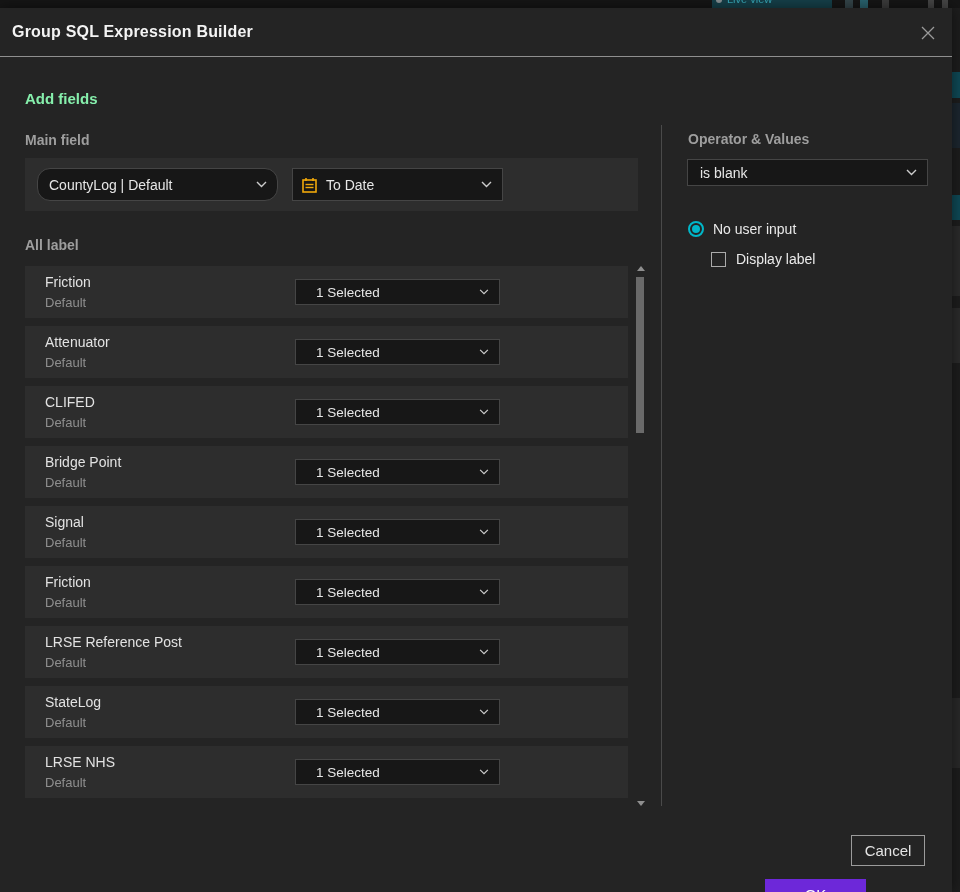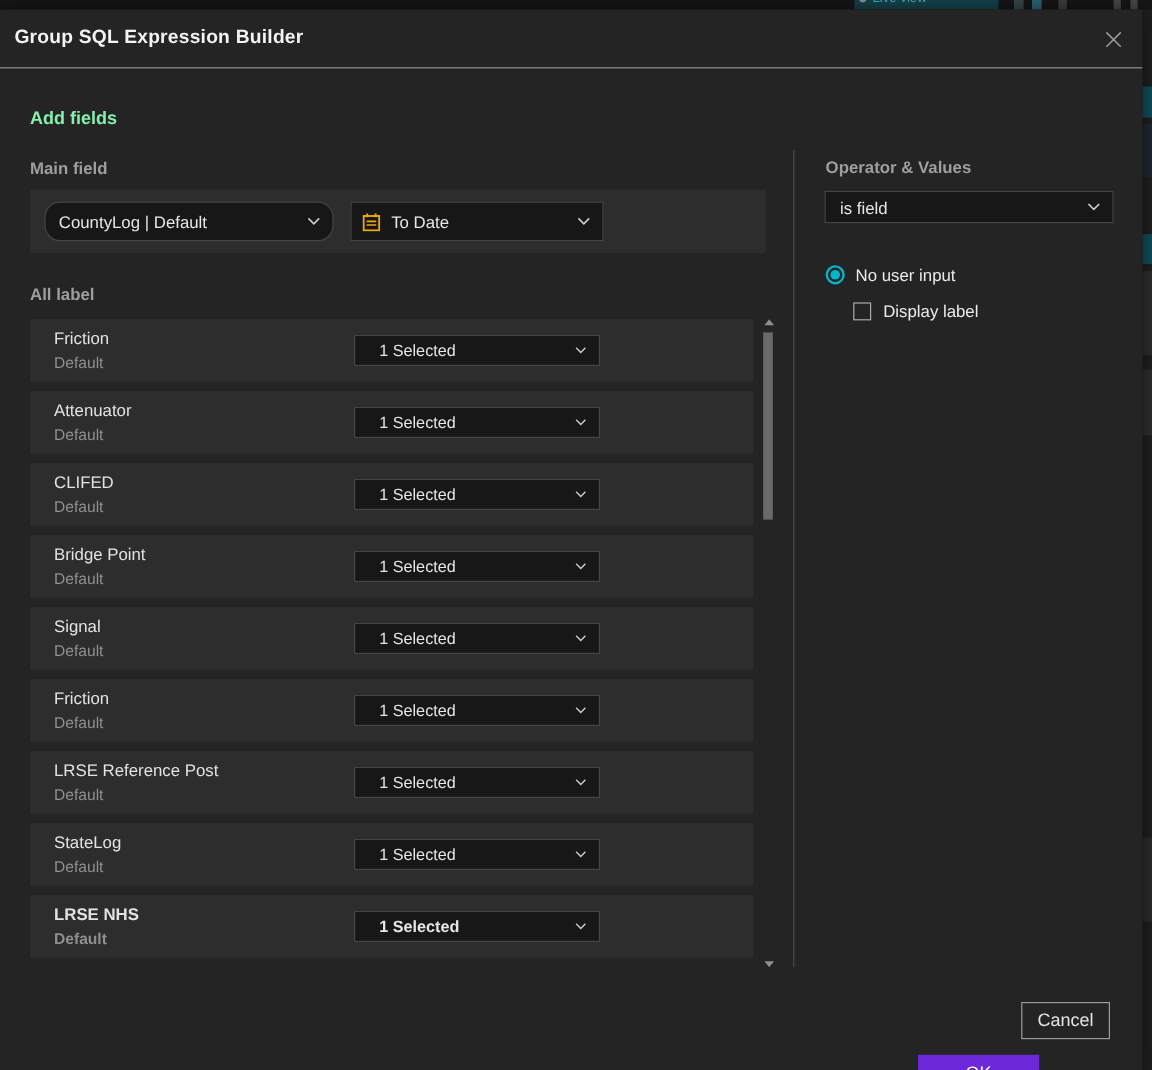--- a/index.html
+++ b/index.html
@@ -212,21 +212,21 @@
   <div class="field-row" style="top:678px;">
     <div class="field-name">StateLog</div>
     <div class="field-sub">Default</div>
     <div class="dropdown dd-row">
       <span class="dd-label">1 Selected</span>
       <svg class="chev" width="10" height="6" viewBox="0 0 11 7">
           <path d="M1 1 L5.5 5.5 L10 1" stroke="#cccccc" stroke-width="1.4" fill="none"></path>
         </svg>
     </div>
   </div>
-  <div class="field-row" style="top:738px;font-weight:bold;">
+  <div class="field-row" style="top:738px;">
     <div class="field-name">LRSE NHS</div>
     <div class="field-sub">Default</div>
     <div class="dropdown dd-row">
       <span class="dd-label">1 Selected</span>
       <svg class="chev" width="10" height="6" viewBox="0 0 11 7">
           <path d="M1 1 L5.5 5.5 L10 1" stroke="#cccccc" stroke-width="1.4" fill="none"></path>
         </svg>
     </div>
   </div>
 
@@ -234,21 +234,21 @@
     <div class="sb-arrow-up"></div>
     <div class="sb-thumb"></div>
     <div class="sb-arrow-down"></div>
   </div>
 
   <div class="v-divider"></div>
 
   <div class="sub-label" style="left:688px; top:123px;">Operator &amp; Values</div>
 
   <div class="dropdown dd-operator">
-    <span class="dd-label">is field</span>
+    <span class="dd-label">is blank</span>
     <svg class="chev" width="11" height="7" viewBox="0 0 11 7">
       <path d="M1 1 L5.5 5.5 L10 1" stroke="#cccccc" stroke-width="1.4" fill="none"></path>
     </svg>
   </div>
 
   <div class="radio-row">
     <span class="radio">
         <span class="dot"></span>
       </span>
     <span class="radio-label">No user input</span>

